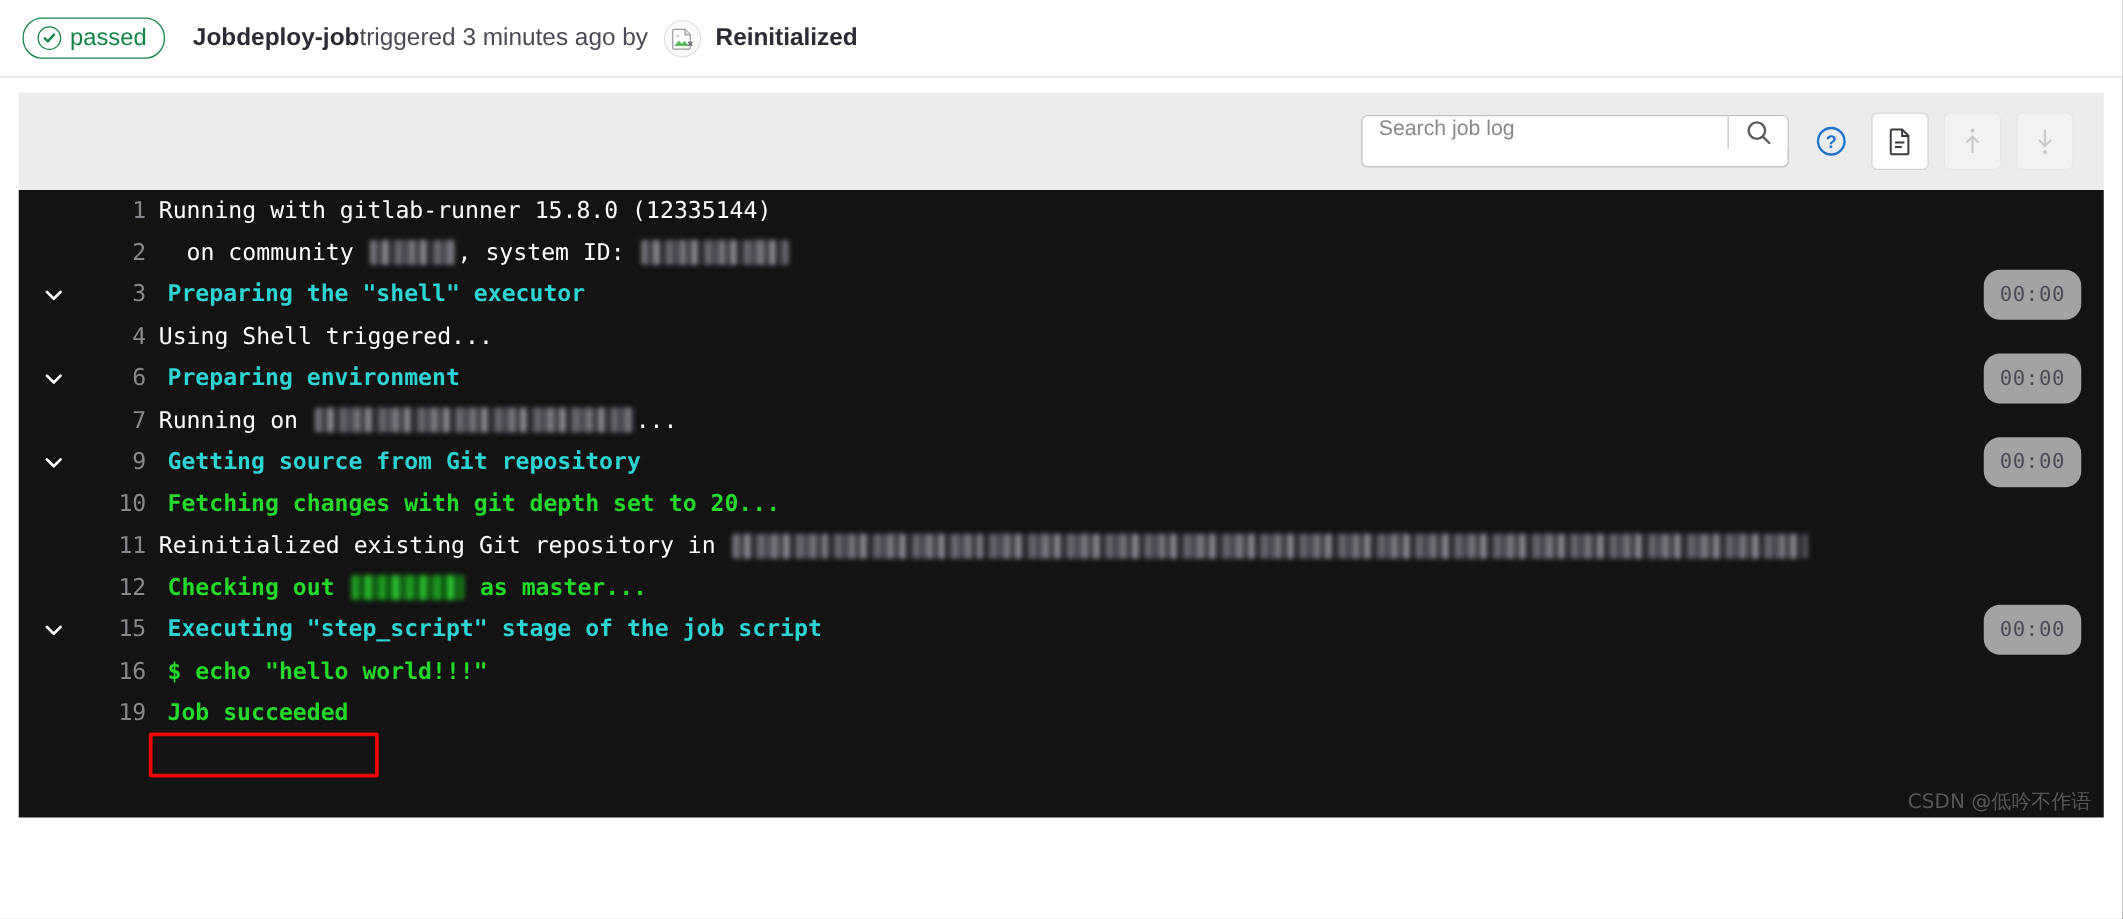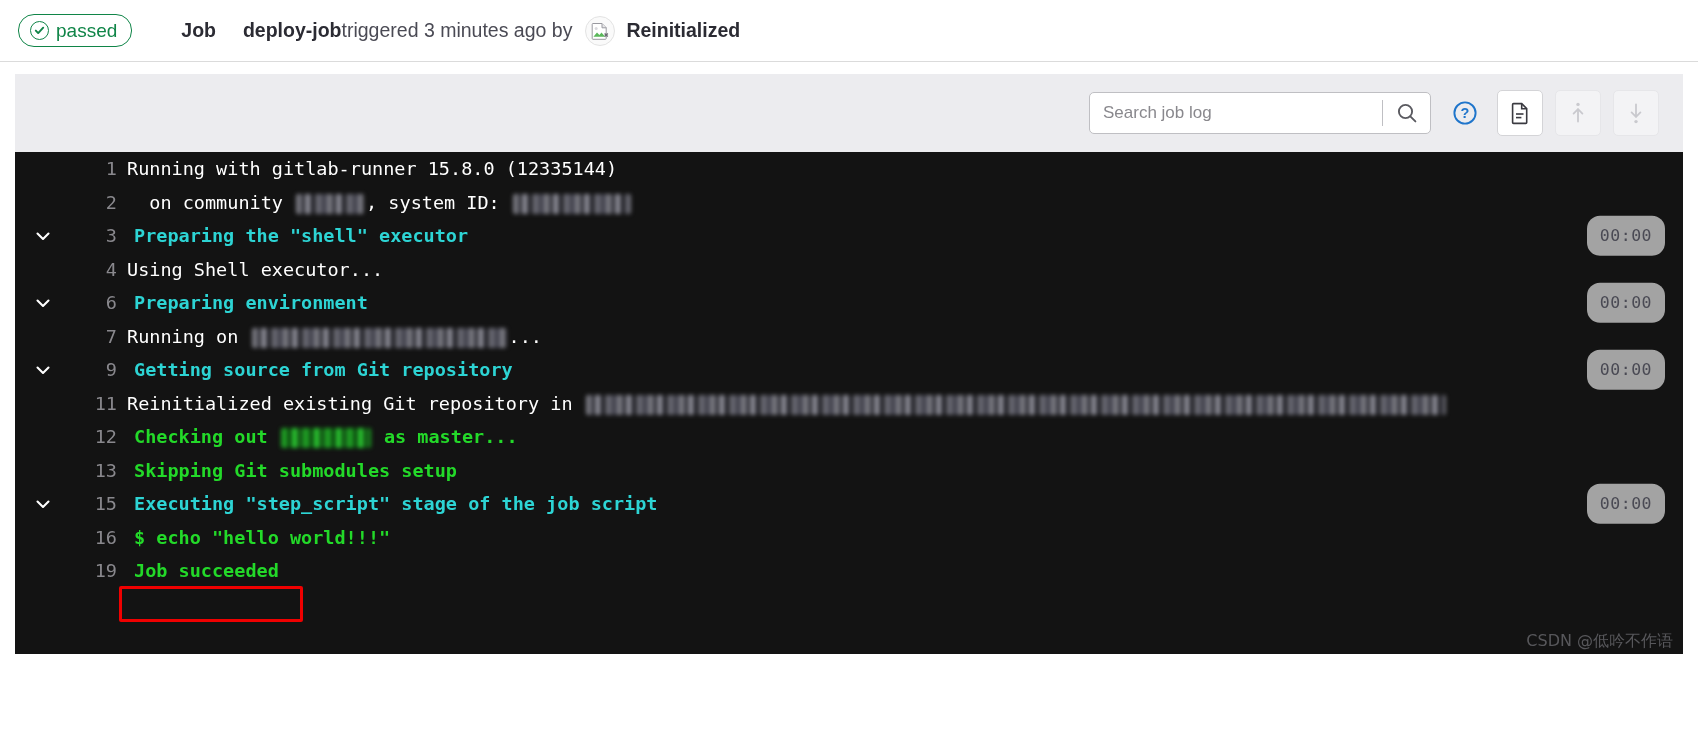--- a/index.html
+++ b/index.html
@@ -44,21 +44,21 @@
   .status-badge .check-ring svg { display: block; }
 
   .header-text {
     margin-left: 22px;
     font-size: 19.5px;
     color: #333238;
     display: flex;
     align-items: center;
     white-space: nowrap;
   }
-  .header-text .bold { font-weight: bold; color: #2b2b33; margin-left: 27px; }
+  .header-text .bold { font-weight: bold; color: #2b2b33; }
   .header-text .light { color: #4a4a54; font-weight: normal; }
 
   .avatar {
     width: 30px; height: 30px;
     border-radius: 50%;
     border: 1px solid #e3e3e3;
     background: #fafafa;
     margin: 0 11px 0 13px;
     display: inline-flex;
     align-items: center;
@@ -76,21 +76,21 @@
     height: 78px;
     background: #ececef;
     display: flex;
     align-items: center;
     justify-content: flex-end;
     padding-right: 24px;
     gap: 0;
   }
   .search-wrap {
     display: flex;
-    align-items: center;
+    align-items: flex-start;
     border: 1px solid #bfbfc3;
     border-radius: 5px;
     background: #ffffff;
     height: 42px;
     overflow: hidden;
   }
   .search-input {
     border: none;
     outline: none;
     width: 292px;
@@ -330,21 +330,21 @@
           <polyline points="4.5,7.5 10,13 15.5,7.5" fill="none" stroke="#ffffff" stroke-width="2.1" stroke-linecap="round" stroke-linejoin="round"></polyline>
         </svg>
       </span>
       <span class="lineno">3</span>
       <span class="ltext c-cyan">Preparing the "shell" executor</span>
       <span class="time-badge">00:00</span>
     </div>
     <div class="log-line">
       <span class="chev empty"></span>
       <span class="lineno">4</span>
-      <span class="ltext c-white">Using Shell executor...</span>
+      <span class="ltext c-white">Using Shell triggered...</span>
     </div>
     <div class="log-line">
       <span class="chev">
         <svg width="20" height="20" viewBox="0 0 20 20">
           <polyline points="4.5,7.5 10,13 15.5,7.5" fill="none" stroke="#ffffff" stroke-width="2.1" stroke-linecap="round" stroke-linejoin="round"></polyline>
         </svg>
       </span>
       <span class="lineno">6</span>
       <span class="ltext c-cyan">Preparing environment</span>
       <span class="time-badge">00:00</span>
@@ -359,32 +359,32 @@
         <svg width="20" height="20" viewBox="0 0 20 20">
           <polyline points="4.5,7.5 10,13 15.5,7.5" fill="none" stroke="#ffffff" stroke-width="2.1" stroke-linecap="round" stroke-linejoin="round"></polyline>
         </svg>
       </span>
       <span class="lineno">9</span>
       <span class="ltext c-cyan">Getting source from Git repository</span>
       <span class="time-badge">00:00</span>
     </div>
     <div class="log-line">
       <span class="chev empty"></span>
+      <span class="lineno">10</span>
+      <span class="ltext c-green">Fetching changes with git depth set to 20...</span>
+    </div>
+    <div class="log-line">
+      <span class="chev empty"></span>
       <span class="lineno">11</span>
       <span class="ltext c-white">Reinitialized existing Git repository in <span class="redact" style="width:860px"></span></span>
     </div>
     <div class="log-line">
       <span class="chev empty"></span>
       <span class="lineno">12</span>
       <span class="ltext c-green">Checking out <span class="redact green" style="width:90px"></span> as master...</span>
-    </div>
-    <div class="log-line">
-      <span class="chev empty"></span>
-      <span class="lineno">13</span>
-      <span class="ltext c-green">Skipping Git submodules setup</span>
     </div>
     <div class="log-line">
       <span class="chev">
         <svg width="20" height="20" viewBox="0 0 20 20">
           <polyline points="4.5,7.5 10,13 15.5,7.5" fill="none" stroke="#ffffff" stroke-width="2.1" stroke-linecap="round" stroke-linejoin="round"></polyline>
         </svg>
       </span>
       <span class="lineno">15</span>
       <span class="ltext c-cyan">Executing "step_script" stage of the job script</span>
       <span class="time-badge">00:00</span>

